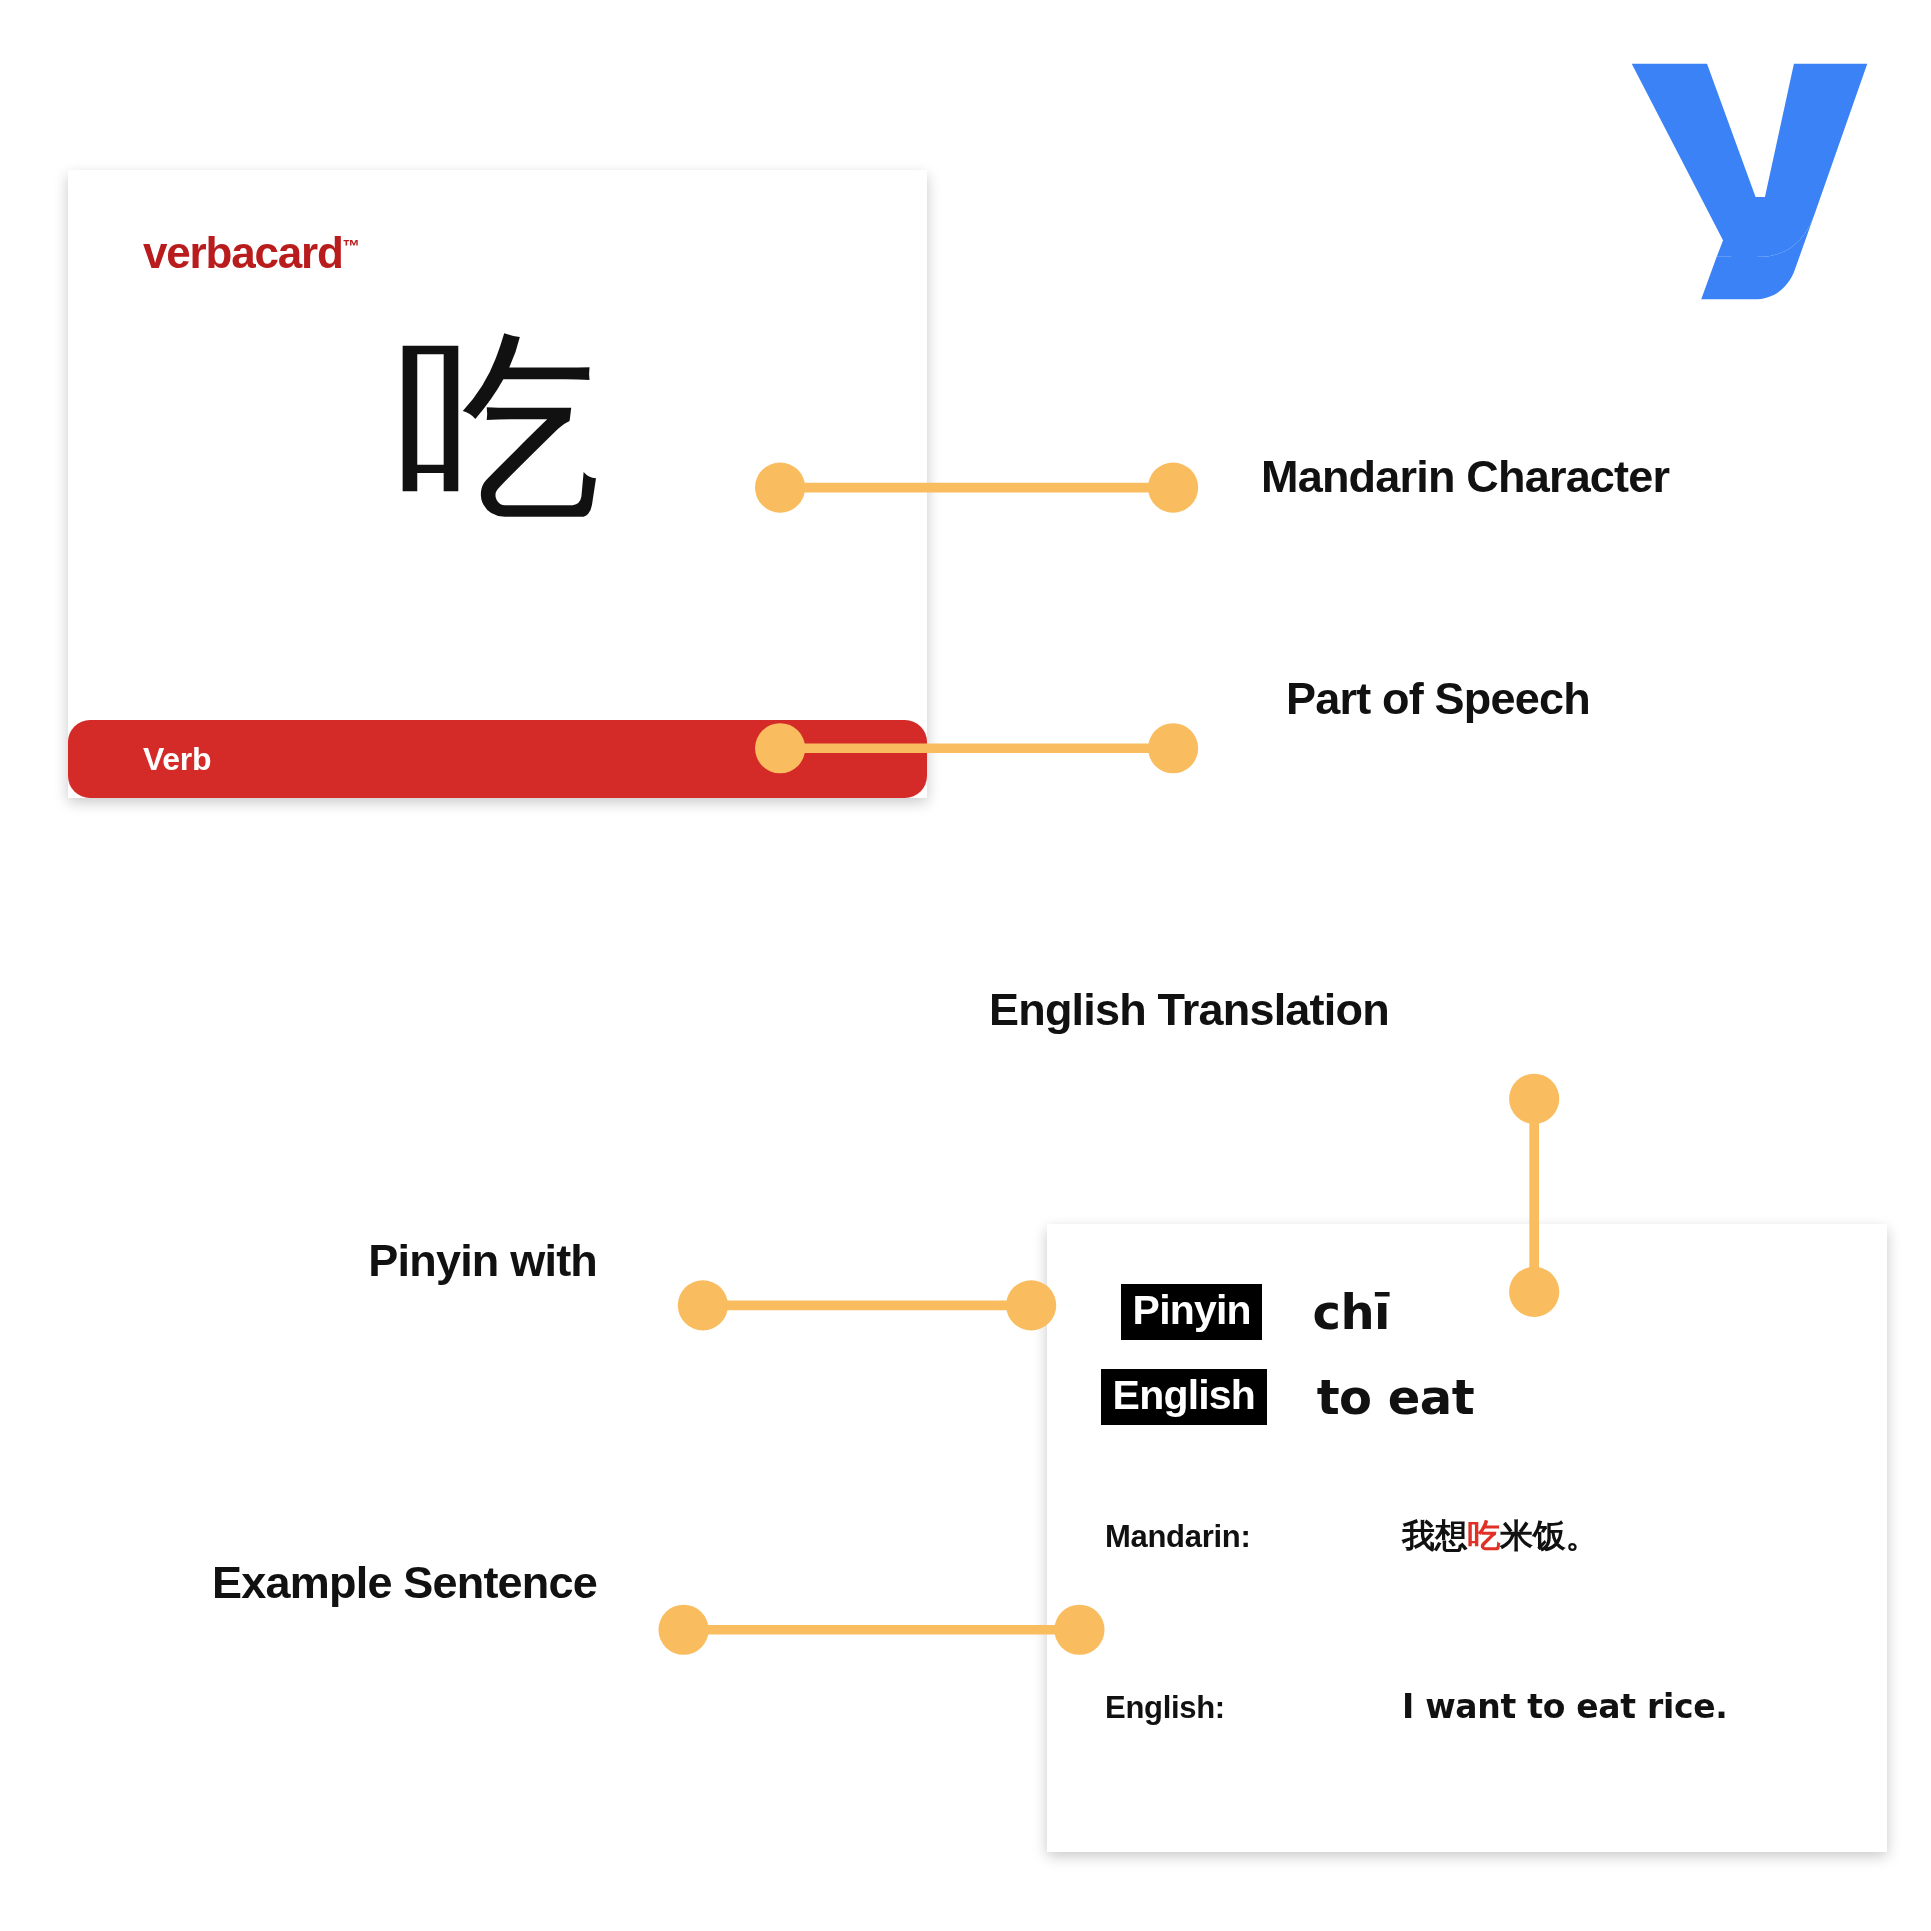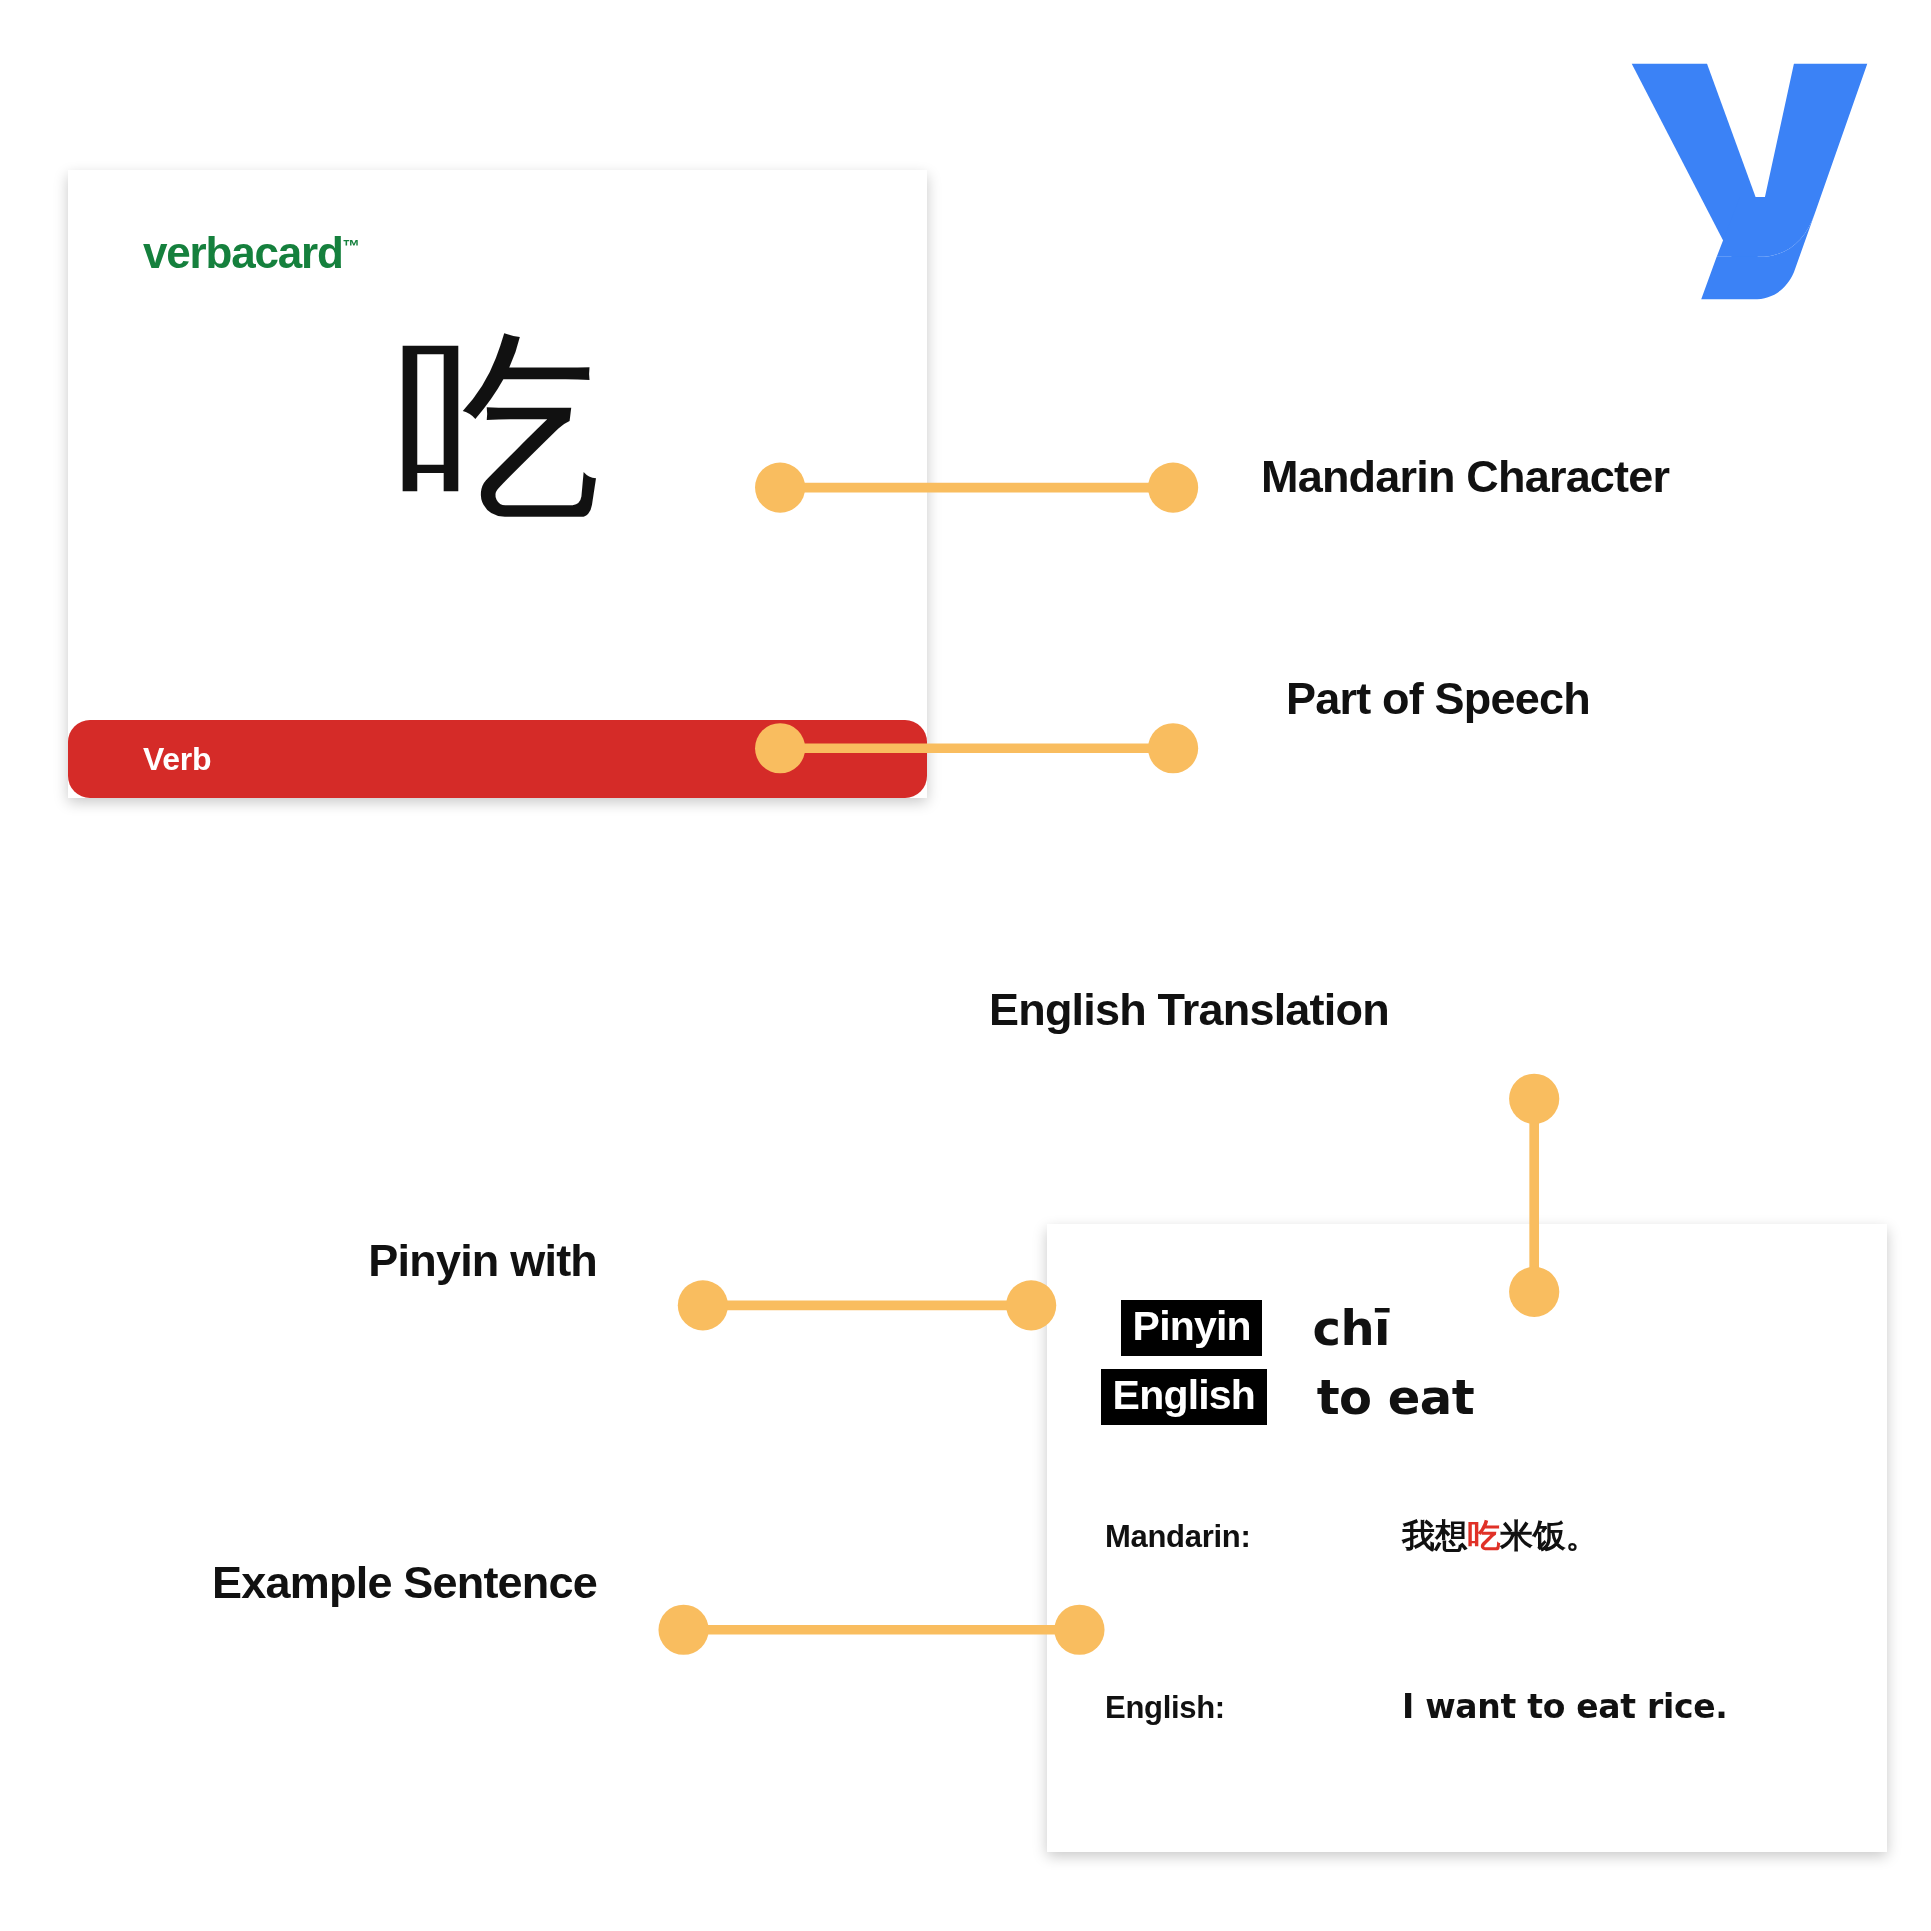--- a/index.html
+++ b/index.html
@@ -34,21 +34,21 @@
     background: #ffffff;
     box-shadow: 0 4.8px 13.5px rgba(0,0,0,0.22);
   }
   #brand {
     position: absolute;
     left: 75px;
     top: 58px;
     font-size: 44px;
     font-weight: 800;
     letter-spacing: -1.2px;
-    color: #15803d;
+    color: #b91c1c;
   }
   #brand .tm {
     font-size: 17.4px;
     font-weight: 700;
     vertical-align: super;
     letter-spacing: 0;
   }
   #hanzi {
     position: absolute;
     left: 0;
@@ -106,21 +106,21 @@
     display: inline-block;
   }
   .tagval {
     font-size: 48px;
     font-weight: 700;
     color: #111111;
     letter-spacing: -0.5px;
     margin-left: 50px;
     font-family: "DejaVu Sans", sans-serif;
   }
-  #row-pinyin { left: 54px; top: 76px; padding-left: 20px; }
+  #row-pinyin { left: 54px; top: 60px; padding-left: 20px; }
   #row-english { left: 54px; top: 145px; }
 
   .exrow {
     position: absolute;
     left: 58px;
     width: 753px;
     display: flex;
     align-items: baseline;
     gap: 48px;
   }

